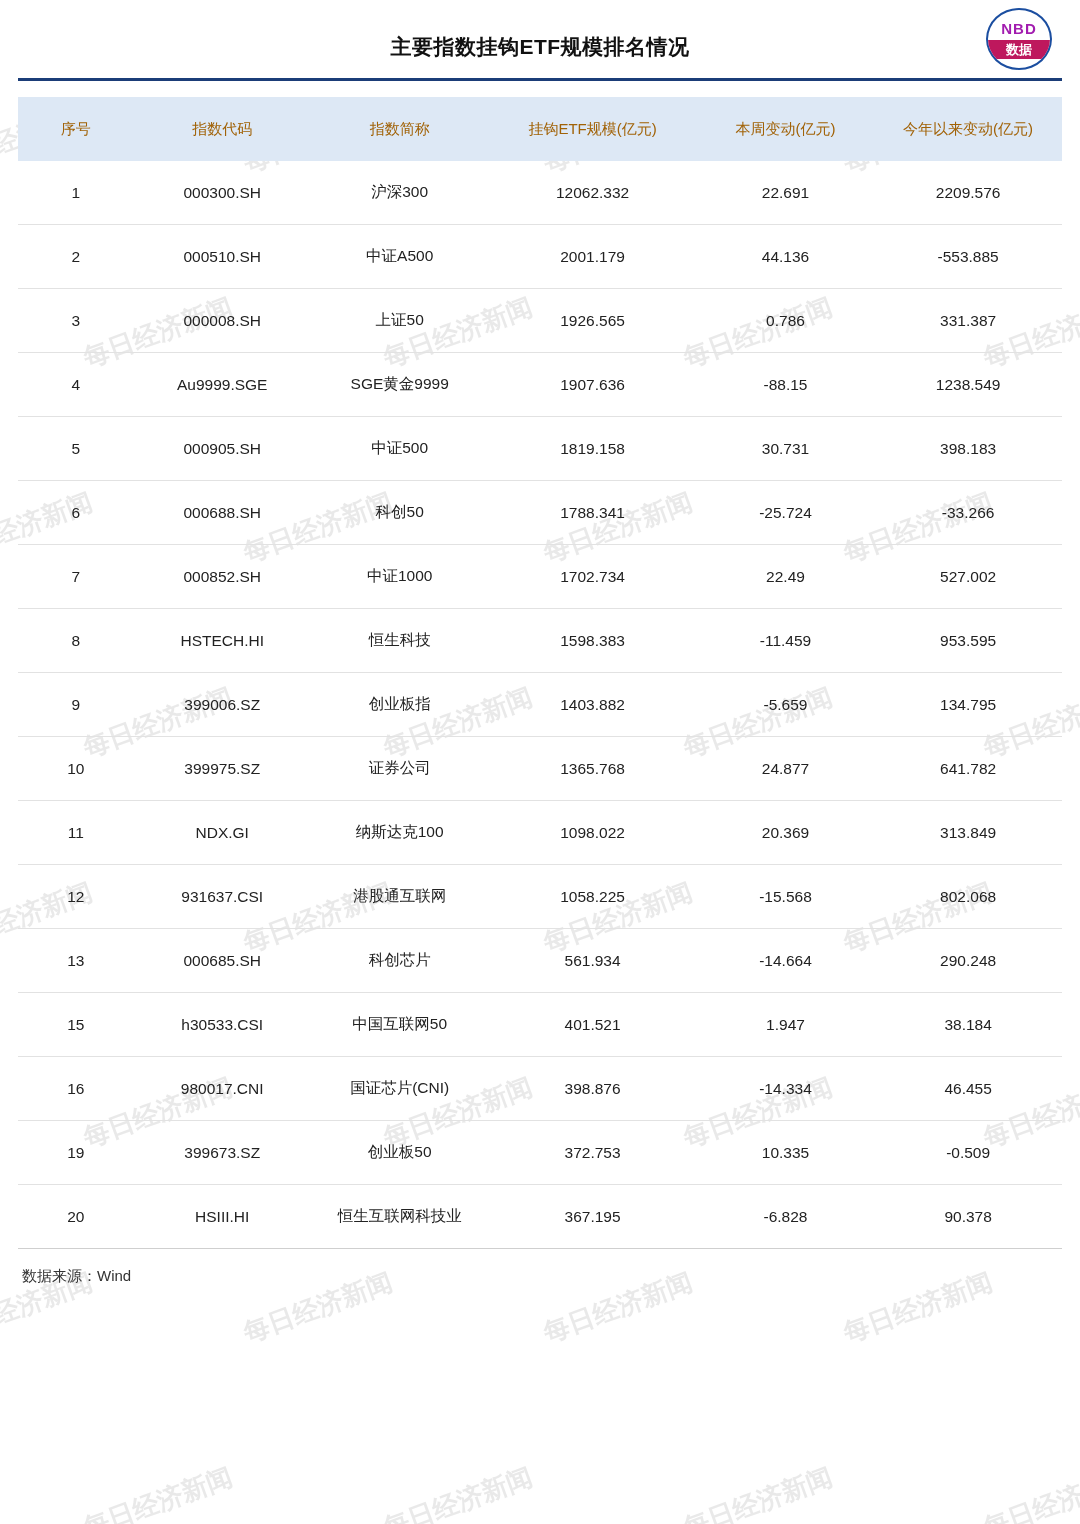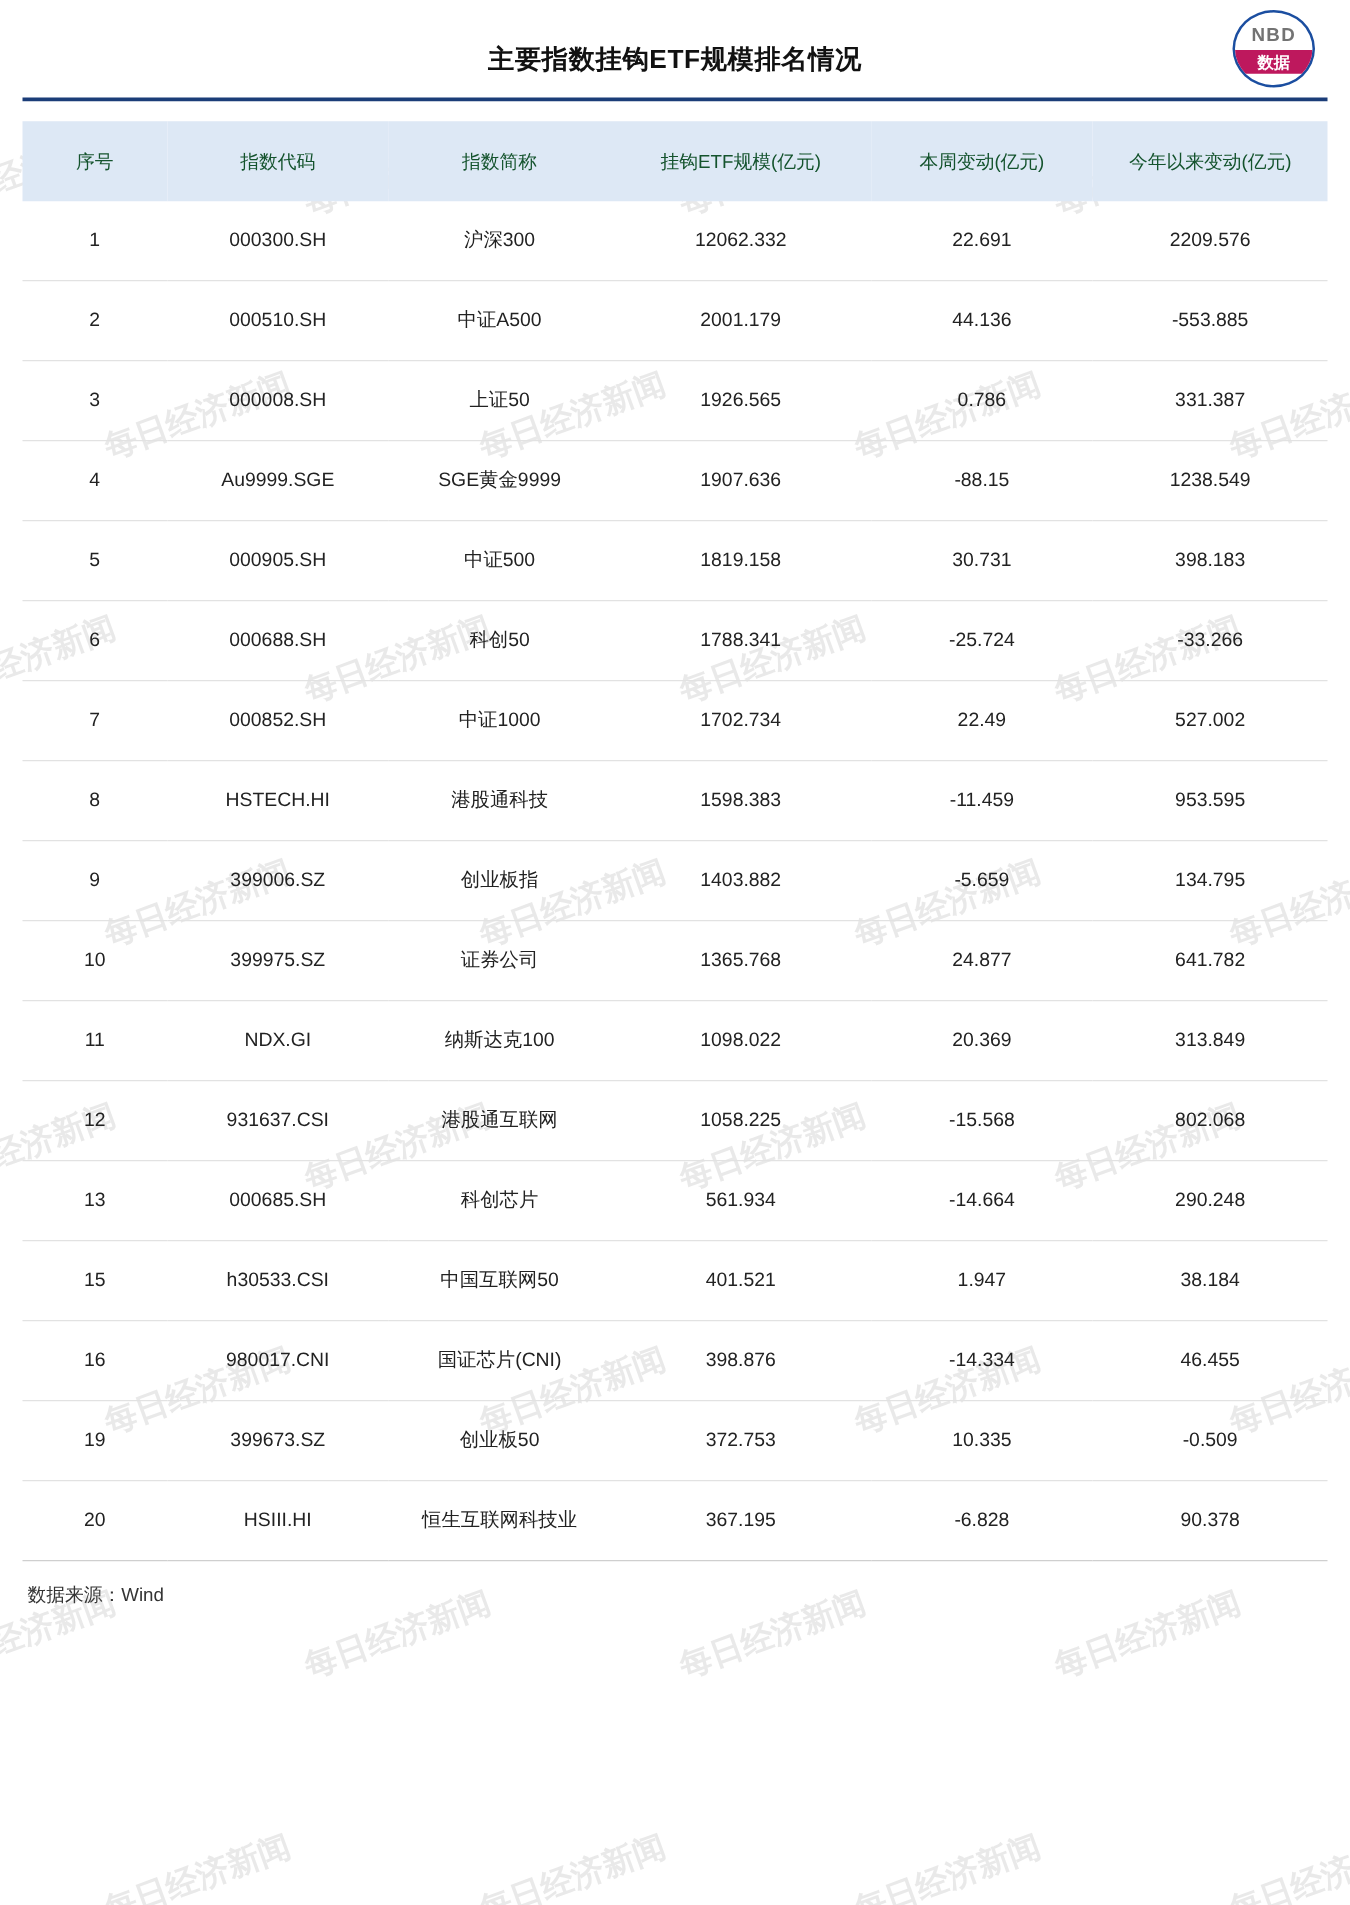--- a/index.html
+++ b/index.html
@@ -55,21 +55,21 @@
     border-radius: 50%;
     border: 2px solid #1b4ea0;
     display: flex;
     flex-direction: column;
     align-items: center;
     justify-content: center;
     overflow: hidden;
     background: #ffffff;
   }
   .logo-top {
-    color: #737373;
+    color: #a21caf;
     font-size: 15px;
     font-weight: bold;
     line-height: 18px;
     letter-spacing: 1px;
   }
   .logo-bottom {
     background: #be185d;
     color: #ffffff;
     font-size: 13px;
     font-weight: bold;
@@ -87,21 +87,21 @@
   }
   table.etf {
     width: 100%;
     border-collapse: collapse;
     table-layout: fixed;
   }
   table.etf thead th {
     background: #dde8f5;
     font-size: 15px;
     font-weight: normal;
-    color: #14532d;
+    color: #a16207;
     height: 62px;
     text-align: center;
     border: none;
   }
   table.etf tbody td {
     height: 61px;
     text-align: center;
     font-size: 15.5px;
     color: #222222;
     border-bottom: 1px solid #e2e2e2;
@@ -258,21 +258,21 @@
             <td class="col-1">7</td>
             <td class="col-2">000852.SH</td>
             <td class="col-3">中证1000</td>
             <td class="col-4">1702.734</td>
             <td class="col-5">22.49</td>
             <td class="col-6">527.002</td>
           </tr>
           <tr>
             <td class="col-1">8</td>
             <td class="col-2">HSTECH.HI</td>
-            <td class="col-3">港股通科技</td>
+            <td class="col-3">恒生科技</td>
             <td class="col-4">1598.383</td>
             <td class="col-5">-11.459</td>
             <td class="col-6">953.595</td>
           </tr>
           <tr>
             <td class="col-1">9</td>
             <td class="col-2">399006.SZ</td>
             <td class="col-3">创业板指</td>
             <td class="col-4">1403.882</td>
             <td class="col-5">-5.659</td>

